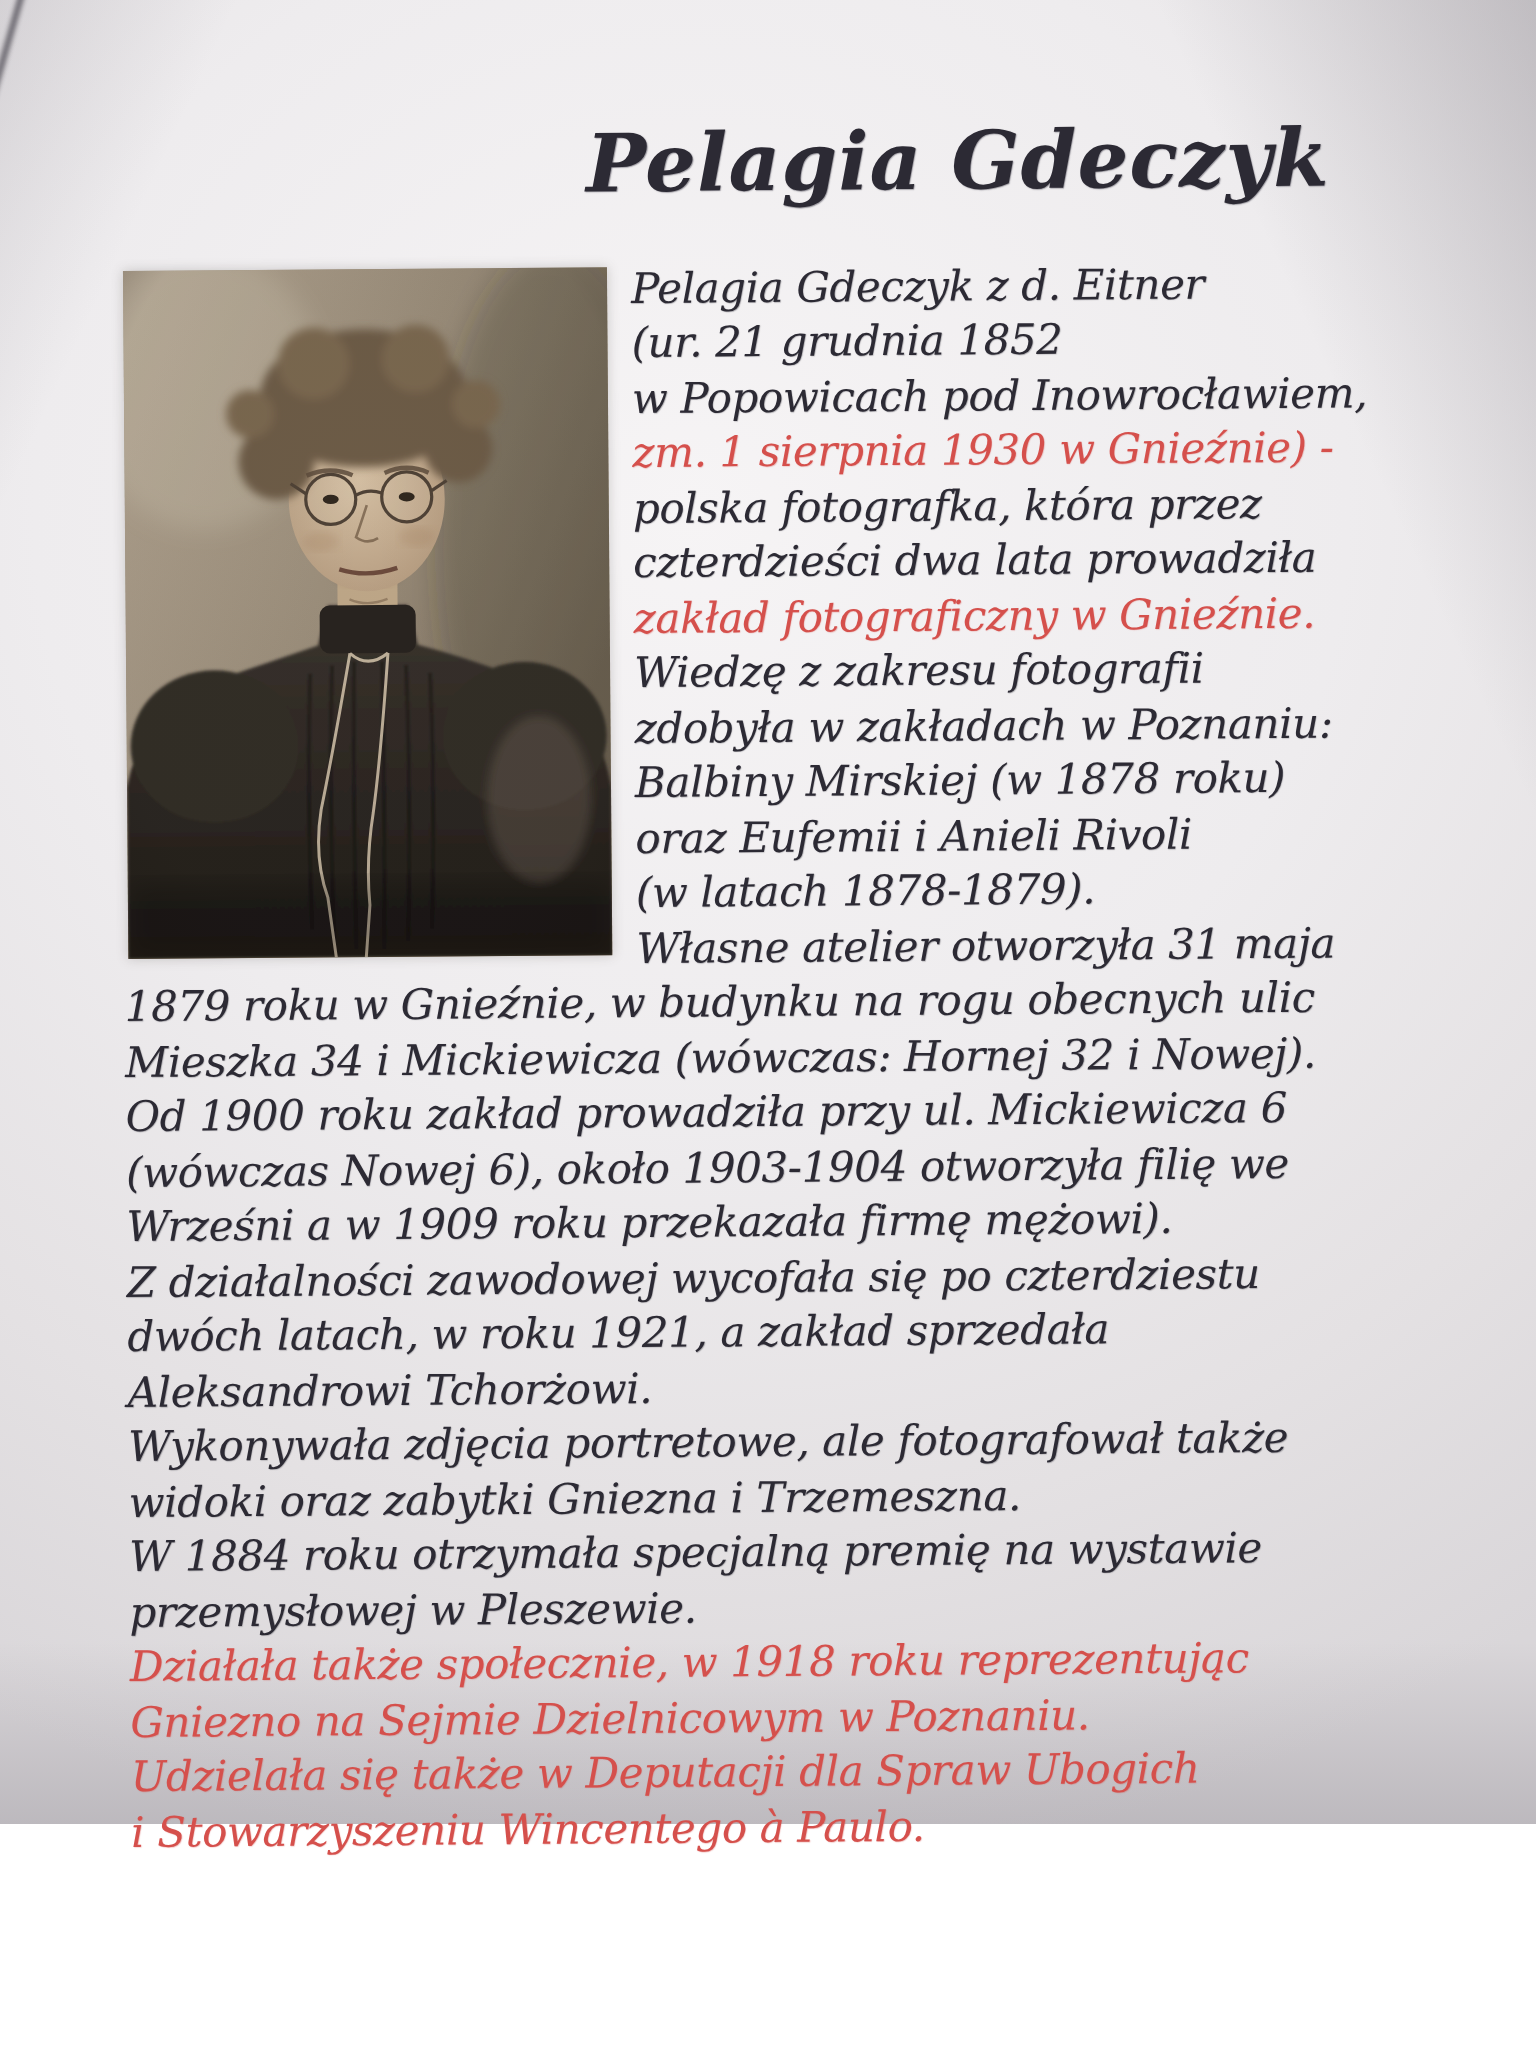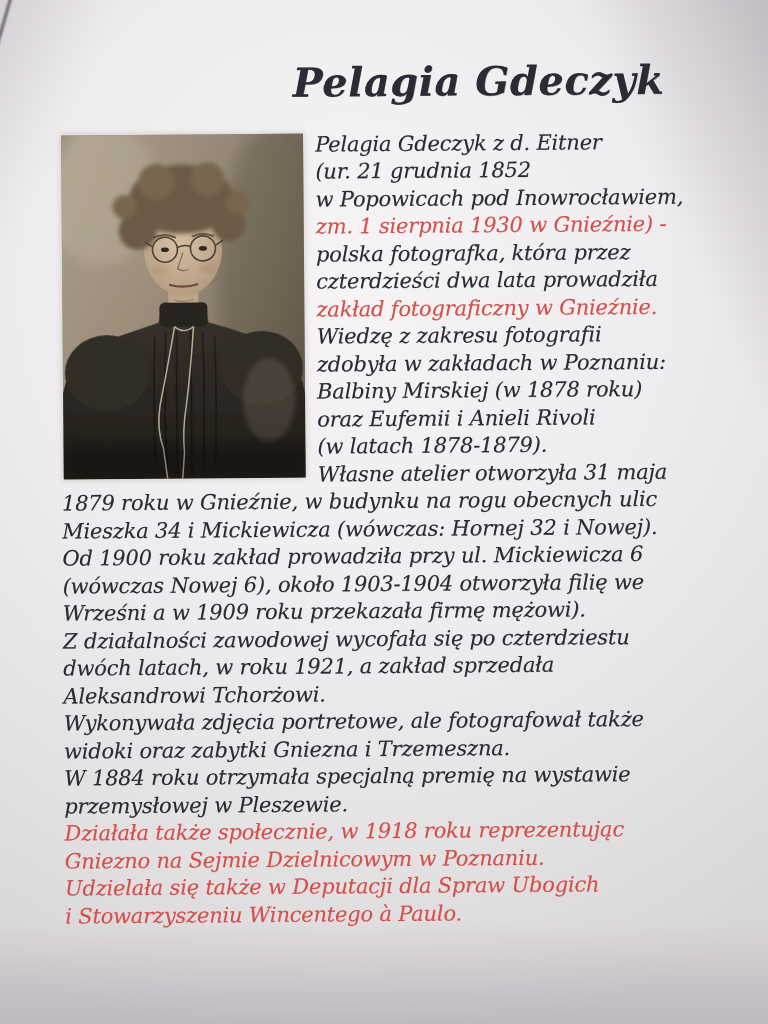--- a/index.html
+++ b/index.html
@@ -1,21 +1,21 @@
 <!DOCTYPE html>
 <html style="--ink: #2c2a34; --red: #d5504c;"><head>
 <meta charset="utf-8">
 <style>
   html, body { margin: 0; padding: 0; }
   body {
     width: 768px; height: 1024px; overflow: hidden;
     font-family: "DejaVu Serif", serif;
   }
   .page {
-    position: relative; width: 768px; height: 1024px;
+    position: relative; width: 768px; height: 912px;
     background:
       linear-gradient(245deg, rgba(95,90,100,0.28), rgba(95,90,100,0) 16%),
       linear-gradient(0deg, rgba(115,110,120,0.28), rgba(115,110,120,0) 10%),
       linear-gradient(115deg, rgba(120,115,125,0.18), rgba(120,115,125,0) 10%),
       radial-gradient(ellipse 95% 75% at 45% 28%, #f6f4f5 0%, #eeecee 45%, #e4e1e3 75%, #d9d6d9 100%);
   }
   .corner-mark {
     position: absolute; left: 2px; top: -8px; width: 3px; height: 62px;
     background: #4a4750; transform: rotate(16deg); filter: blur(1.2px); opacity: .8;
   }

